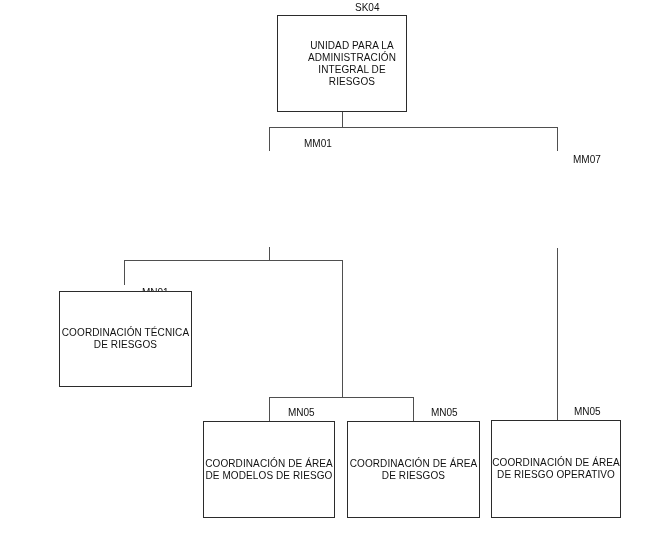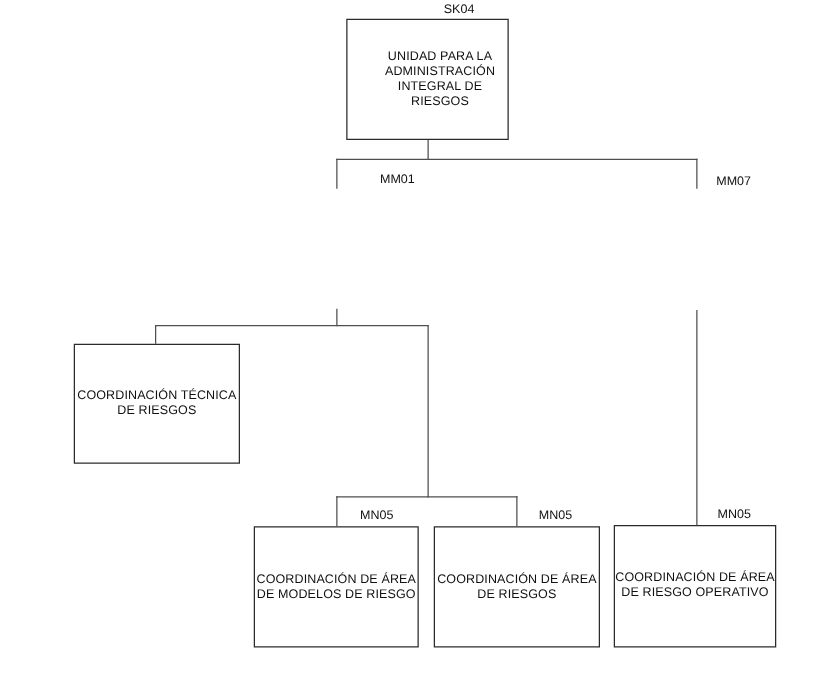--- a/index.html
+++ b/index.html
@@ -39,29 +39,29 @@
   }
   .line {
     position: absolute;
     background: #4f4f4f;
   }
 
   
   #box-sk04 { left: 277px; top: 15px;  width: 130px; height: 97px; padding-left: 20px; }
   #box-mm01 { left: 203px; top: 151px; width: 132px; height: 96px; }
   #box-mm07 { left: 491px; top: 151px; width: 134px; height: 97px; }
-  #box-mn01 { left: 59px;  top: 275px; width: 133px; height: 96px; }
+  #box-mn01 { left: 59px;  top: 291px; width: 133px; height: 96px; }
   #box-mn05a { left: 203px; top: 421px; width: 132px; height: 97px; }
   #box-mn05b { left: 347px; top: 421px; width: 133px; height: 97px; }
   #box-mn05c { left: 491px; top: 420px; width: 130px; height: 98px; }
 
   
   #code-sk04 { left: 355px; top: 2px; }
   #code-mm01 { left: 304px; top: 138px; }
-  #code-mm07 { left: 573px; top: 140px; }
+  #code-mm07 { left: 573px; top: 154px; }
   #code-mn01 { left: 142px; top: 287px; }
   #code-mn05a { left: 288px; top: 407px; }
   #code-mn05b { left: 431px; top: 407px; }
   #code-mn05c { left: 574px; top: 406px; }
 
   
   #ln-root-drop      { left: 342px; top: 112px; width: 1px;   height: 16px; }
   #ln-bus1           { left: 269px; top: 127px; width: 289px; height: 1px; }
   #ln-bus1-to-mm01   { left: 269px; top: 127px; width: 1px;   height: 24px; }
   #ln-bus1-to-mm07   { left: 557px; top: 127px; width: 1px;   height: 24px; }

